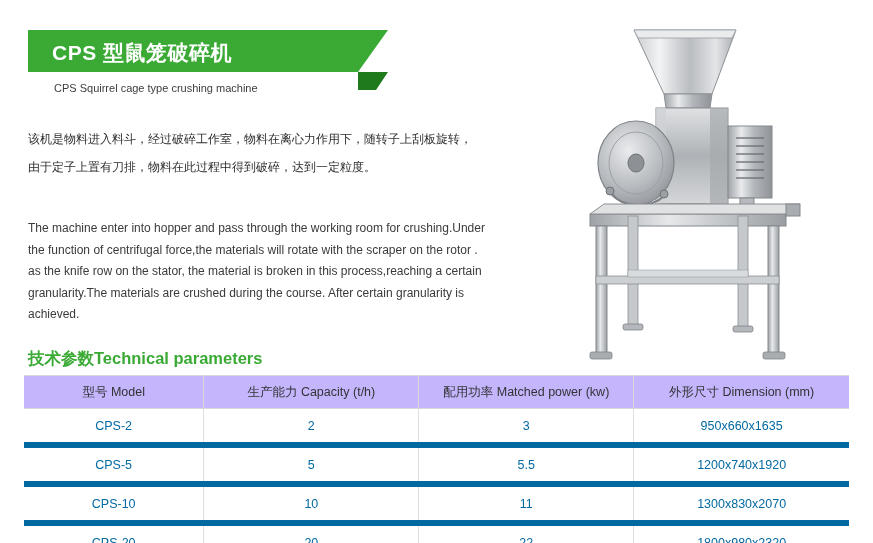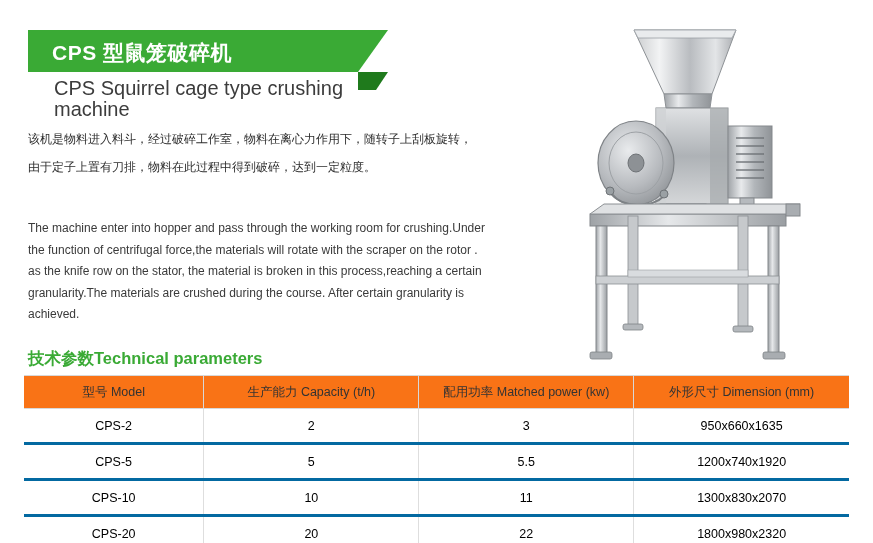--- a/index.html
+++ b/index.html
@@ -56,21 +56,21 @@
     color: #ffffff;
     letter-spacing: 0.5px;
     white-space: nowrap;
   }
 
   .subtitle-en {
     position: absolute;
     left: 54px;
     top: 78px;
     width: 300px;
-    font-size: 20px;
+    font-size: 11px;
     line-height: 21px;
     color: #3c3c3c;
   }
 
   
   .body-cn {
     position: absolute;
     left: 28px;
     top: 125px;
     width: 450px;
@@ -105,36 +105,36 @@
   
   .params-table {
     position: absolute;
     left: 24px;
     top: 375px;
     width: 825px;
     border-collapse: collapse;
     font-size: 13px;
   }
   .params-table th {
-    background: #f97316;
+    background: #c4b5fd;
     font-weight: normal;
     color: #333333;
     height: 30px;
     border: 1px solid #d8d8d8;
     border-left: none;
     border-right: 1px solid #d8d8d8;
     text-align: center;
     font-size: 12.5px;
   }
   .params-table th:last-child { border-right: none; }
   .params-table td {
     height: 31px;
     text-align: center;
-    color: #000000;
-    border-bottom: 3px solid #0369a1;
+    color: #0369a1;
+    border-bottom: 6px solid #0369a1;
     border-right: 1px solid #dedede;
     font-size: 12.5px;
   }
   .params-table td:last-child { border-right: none; }
   .params-table tr.row-first td { border-top: none; }
   .col-model { width: 180px; }
   .col-cap { width: 215px; }
   .col-pow { width: 215px; }
   .col-dim { width: 215px; }
 

